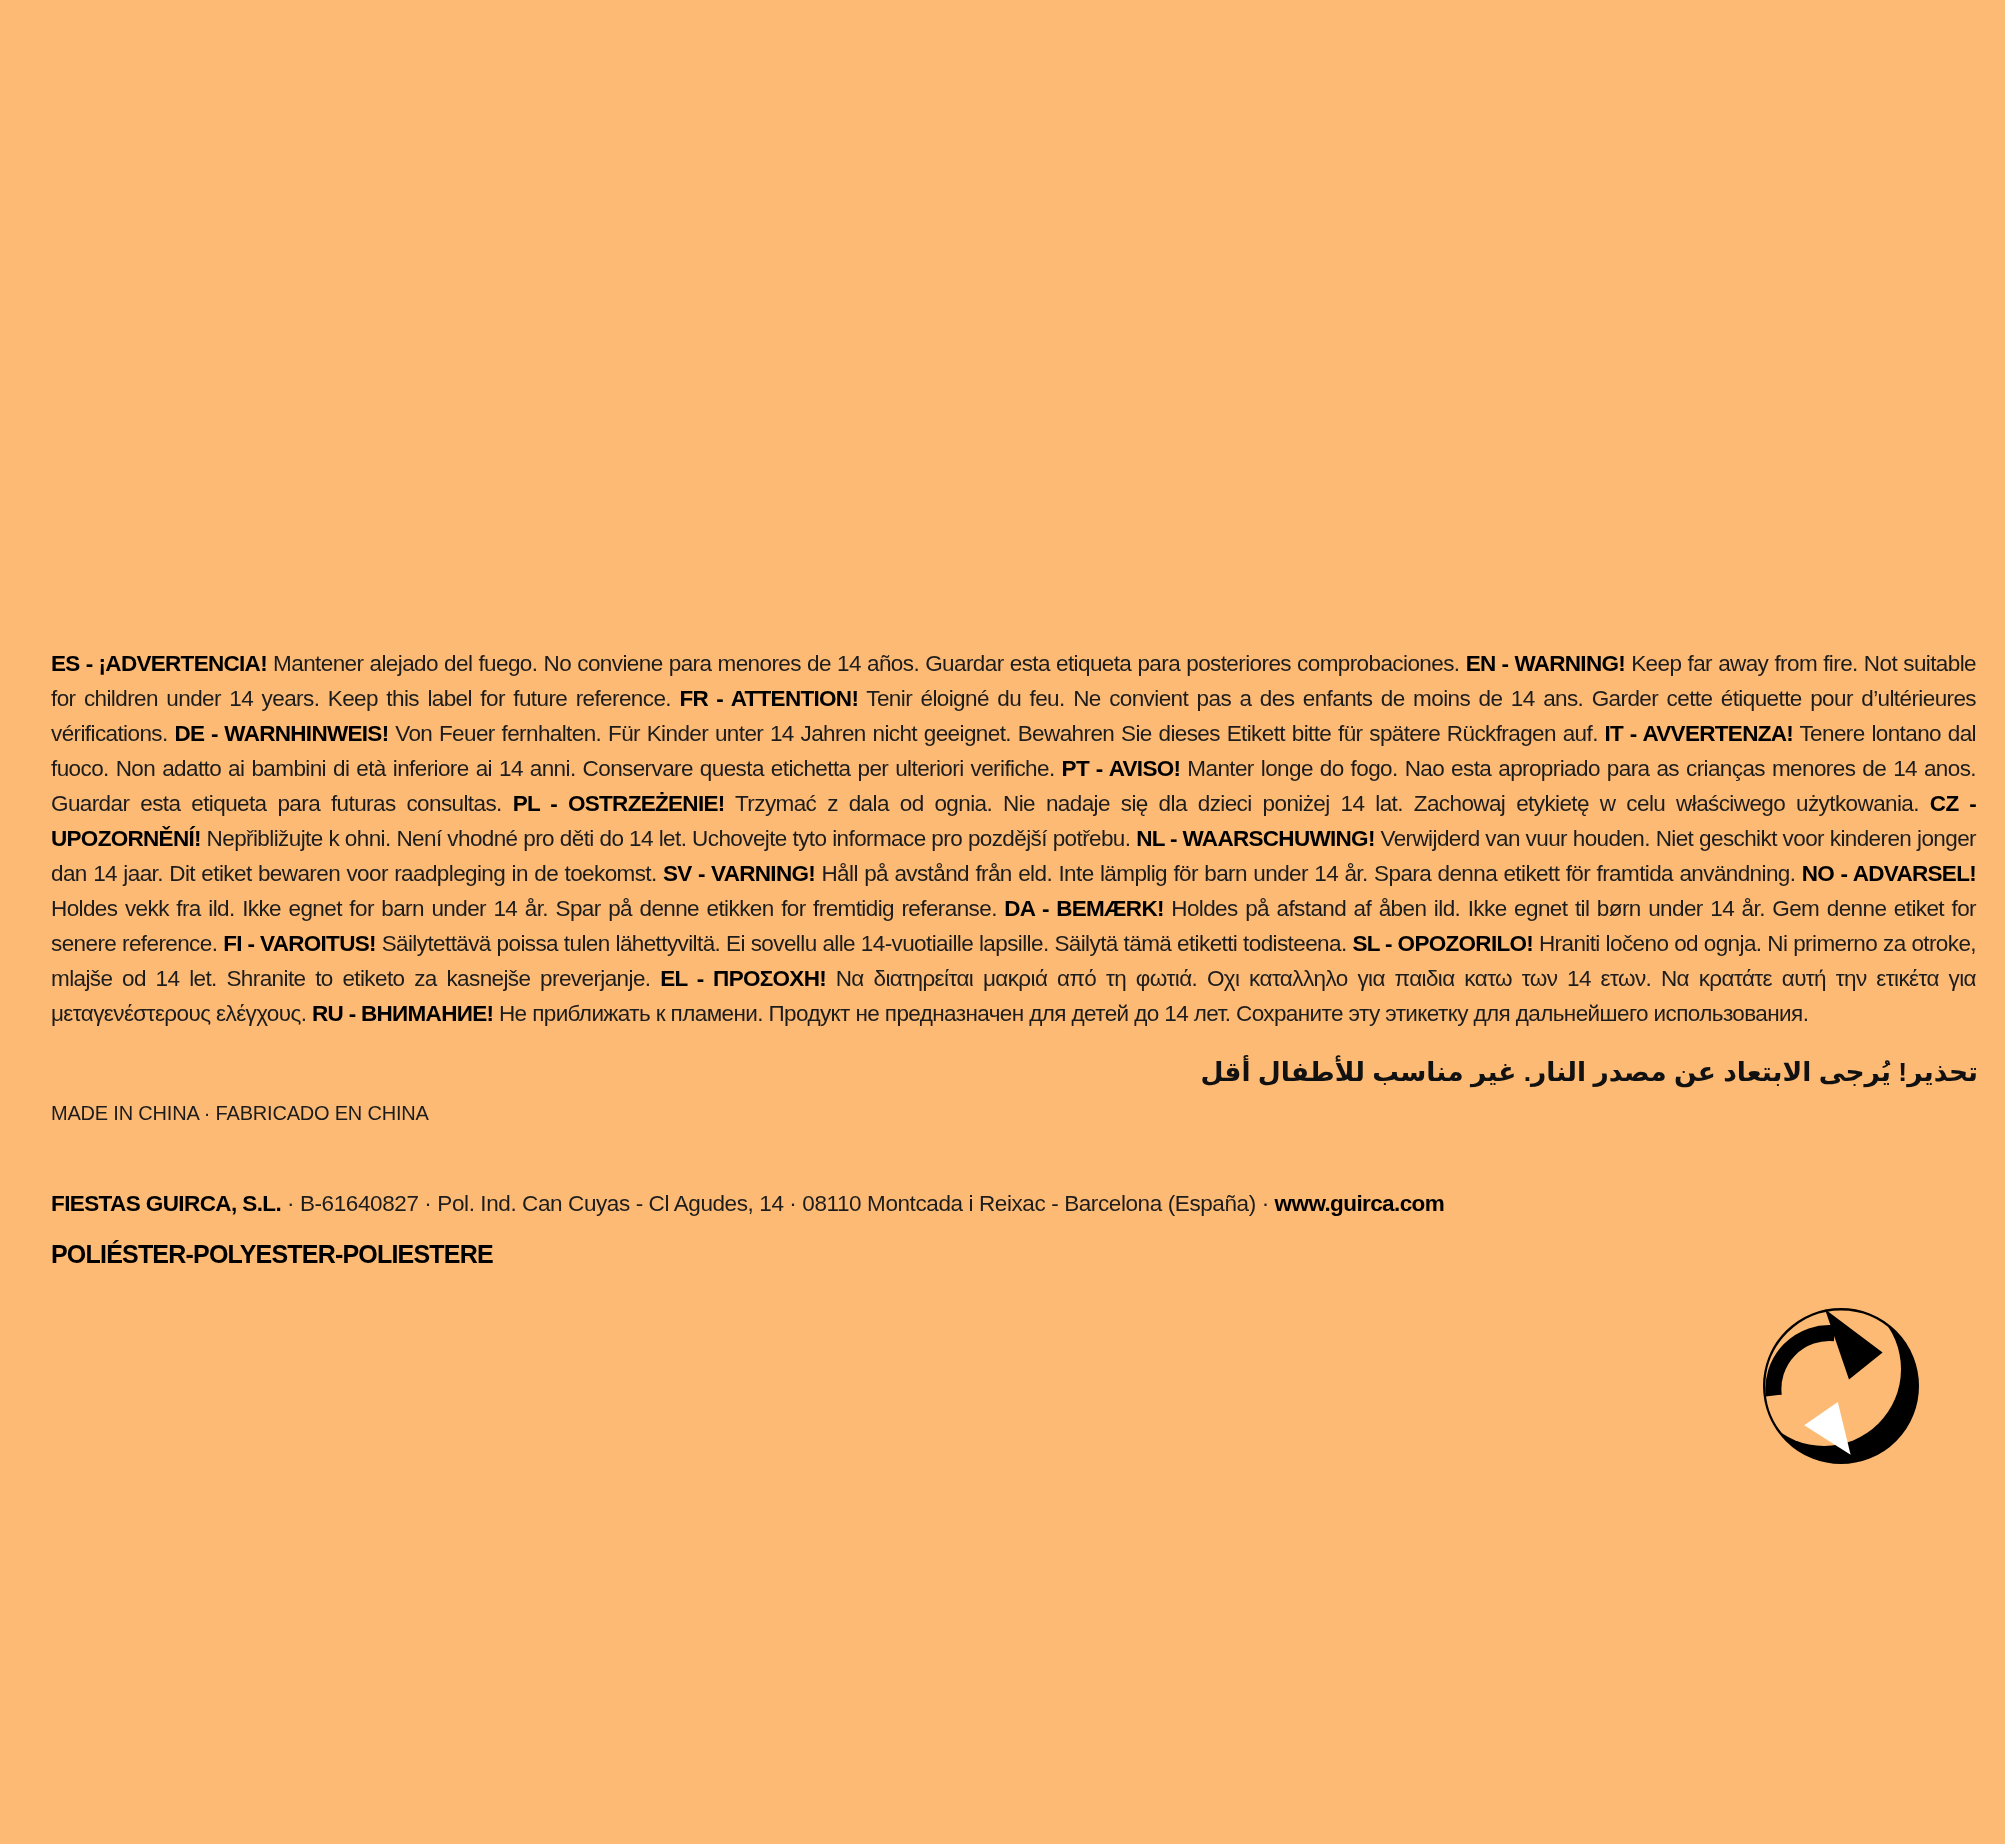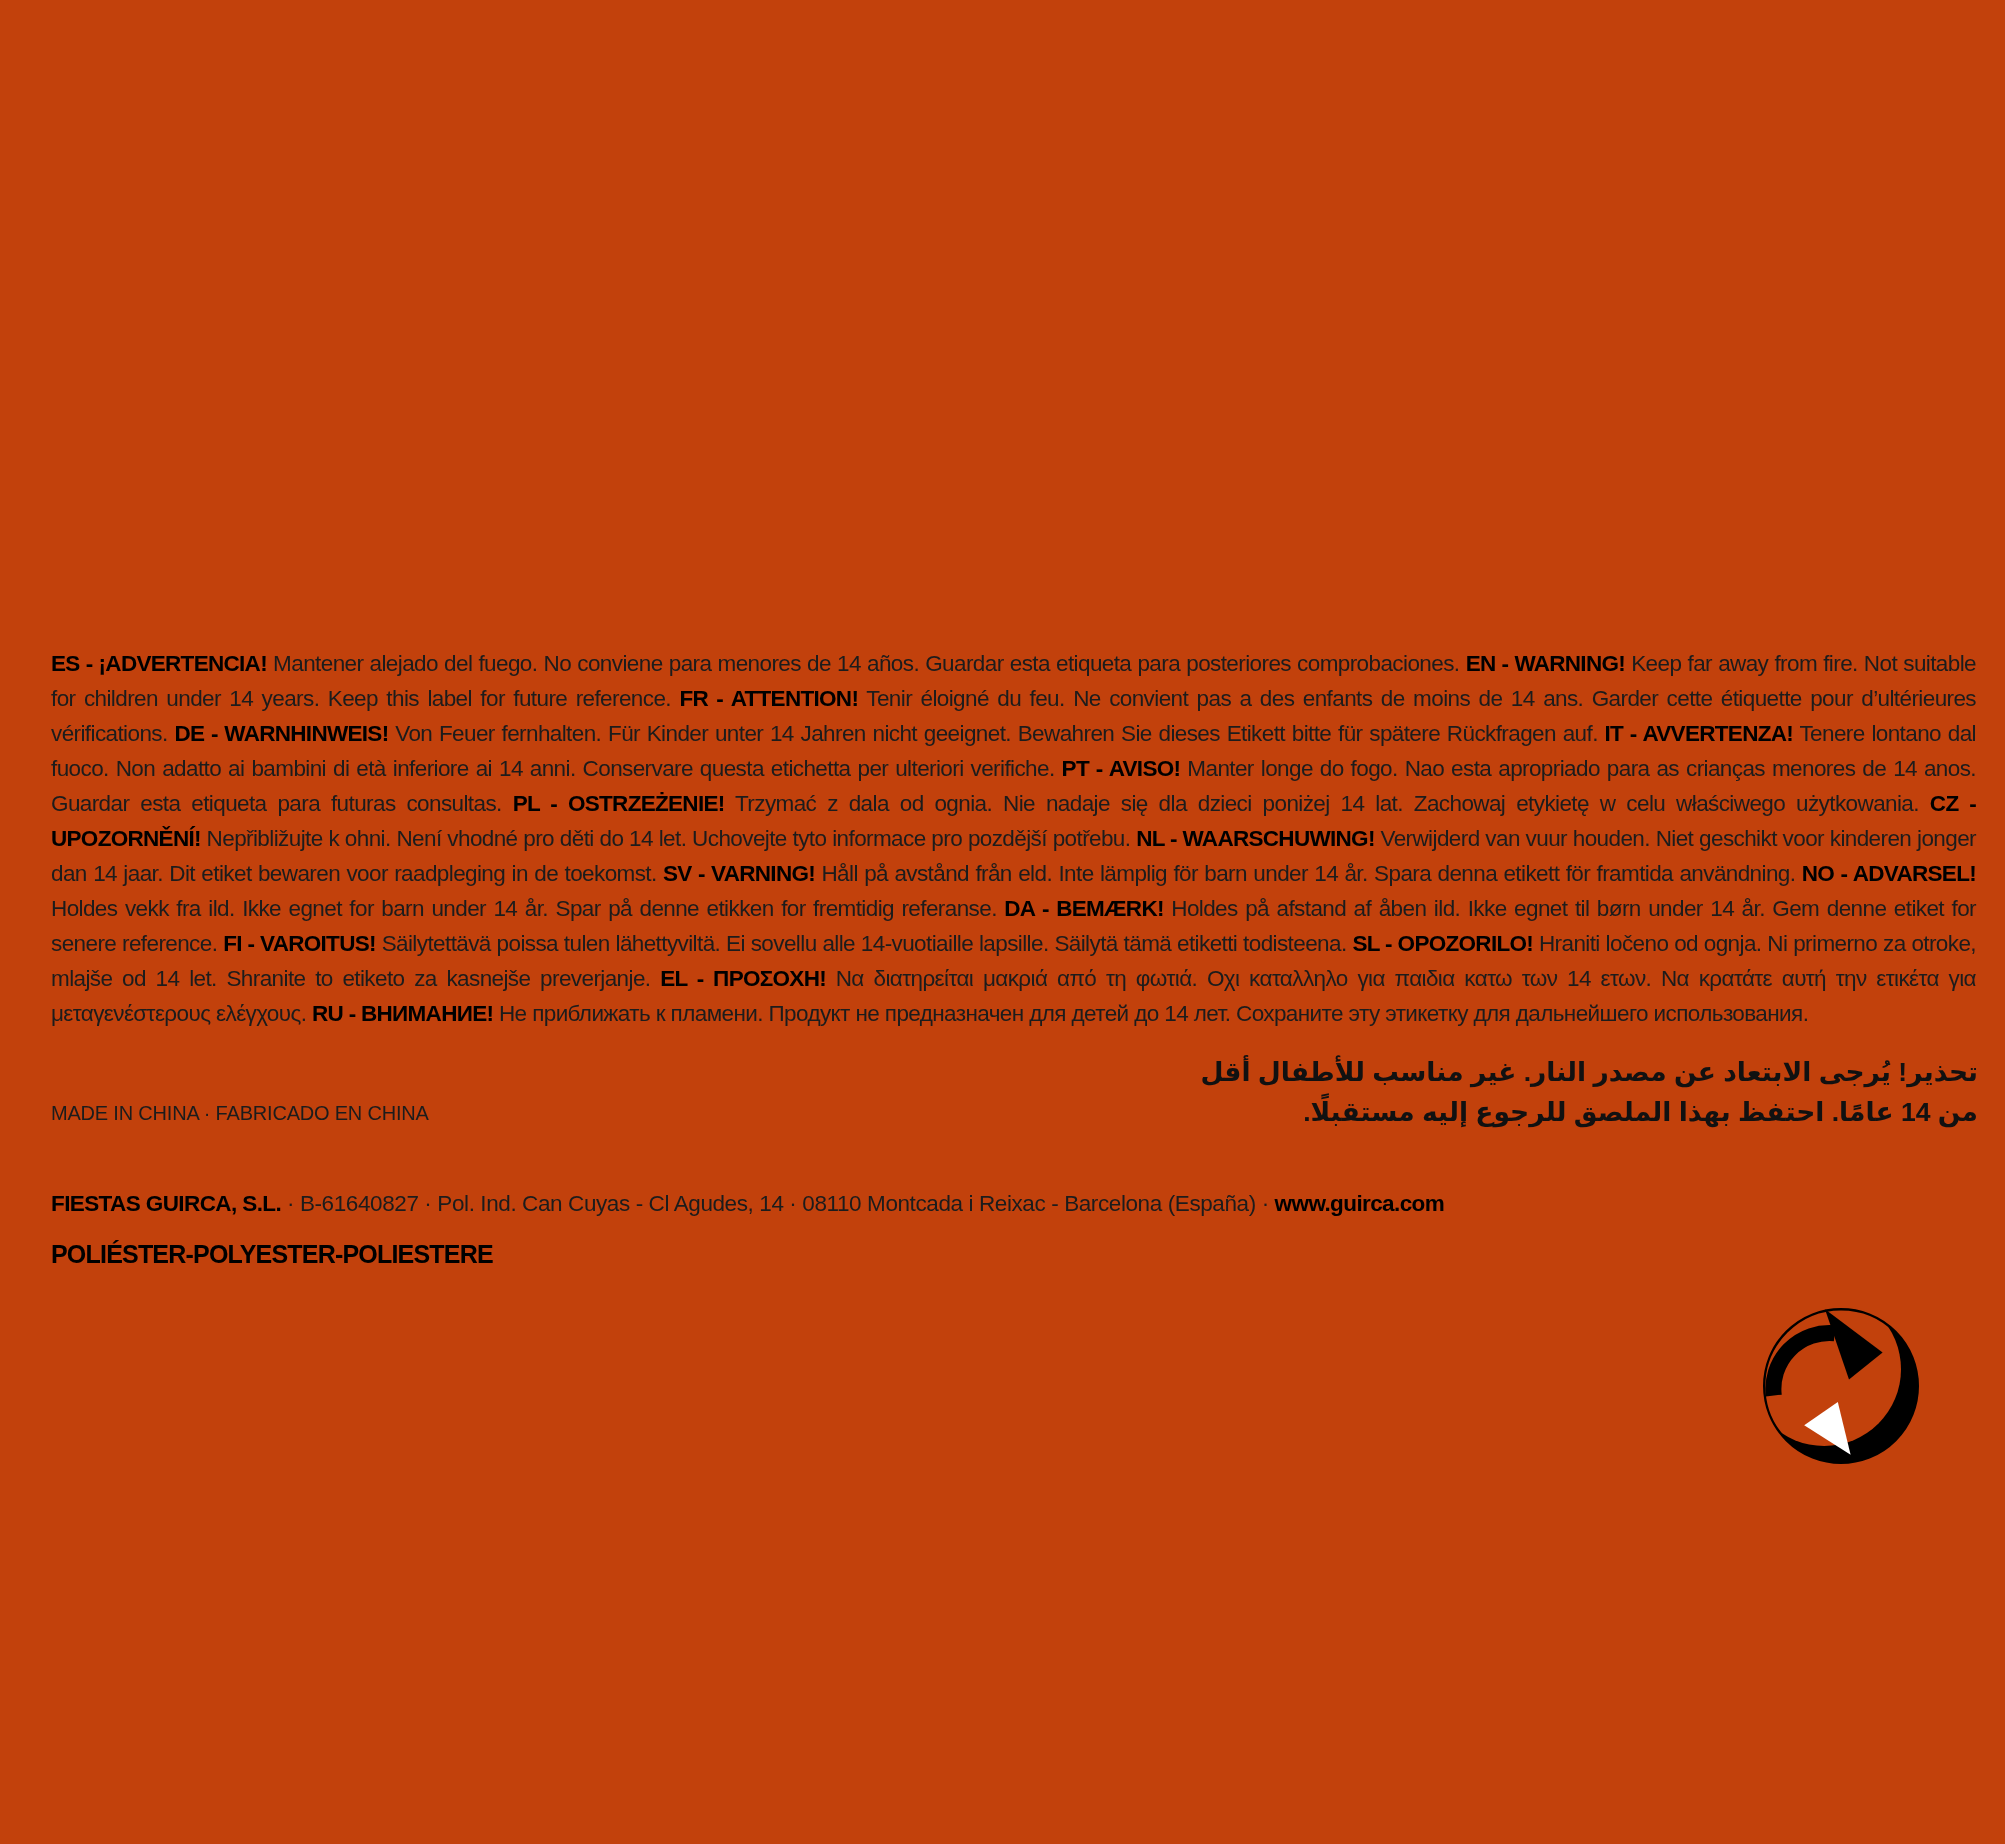--- a/index.html
+++ b/index.html
@@ -4,21 +4,21 @@
 <style>
   html, body {
     margin: 0;
     padding: 0;
     background: #ffffff;
   }
   .sheet {
     position: relative;
     width: 2005px;
     height: 1845px;
-    background: #c2410c;
+    background: #fdba74;
     overflow: hidden;
     font-family: "Liberation Sans", "DejaVu Sans", sans-serif;
     color: #000000;
   }
   .warning-text {
     position: absolute;
     left: 51px;
     top: 646px;
     width: 1925px;
     margin: 0;
@@ -88,21 +88,20 @@
 </style>
 </head>
 <body>
 
 <div class="sheet">
 
   <p class="warning-text"><b>ES - ¡ADVERTENCIA!</b><span> Mantener alejado del fuego. No conviene para menores de 14 años. Guardar esta etiqueta para posteriores comprobaciones. </span><b>EN - WARNING!</b><span> Keep far away from fire. Not suitable for children under 14 years. Keep this label for future reference. </span><b>FR - ATTENTION!</b><span> Tenir éloigné du feu. Ne convient pas a des enfants de moins de 14 ans. Garder cette étiquette pour d’ultérieures vérifications. </span><b>DE - WARNHINWEIS!</b><span> Von Feuer fernhalten. Für Kinder unter 14 Jahren nicht geeignet. Bewahren Sie dieses Etikett bitte für spätere Rückfragen auf. </span><b>IT - AVVERTENZA!</b><span> Tenere lontano dal fuoco. Non adatto ai bambini di età inferiore ai 14 anni. Conservare questa etichetta per ulteriori verifiche. </span><b>PT - AVISO!</b><span> Manter longe do fogo. Nao esta apropriado para as crianças menores de 14 anos. Guardar esta etiqueta para futuras consultas. </span><b>PL - OSTRZEŻENIE!</b><span> Trzymać z dala od ognia. Nie nadaje się dla dzieci poniżej 14 lat. Zachowaj etykietę w celu właściwego użytkowania. </span><b>CZ - UPOZORNĚNÍ!</b><span> Nepřibližujte k ohni. Není vhodné pro děti do 14 let. Uchovejte tyto informace pro pozdější potřebu. </span><b>NL - WAARSCHUWING!</b><span> Verwijderd van vuur houden. Niet geschikt voor kinderen jonger dan 14 jaar. Dit etiket bewaren voor raadpleging in de toekomst. </span><b>SV - VARNING!</b><span> Håll på avstånd från eld. Inte lämplig för barn under 14 år. Spara denna etikett för framtida användning. </span><b>NO - ADVARSEL!</b><span> Holdes vekk fra ild. Ikke egnet for barn under 14 år. Spar på denne etikken for fremtidig referanse. </span><b>DA - BEMÆRK!</b><span> Holdes på afstand af åben ild. Ikke egnet til børn under 14 år. Gem denne etiket for senere reference. </span><b>FI - VAROITUS!</b><span> Säilytettävä poissa tulen lähettyviltä. Ei sovellu alle 14-vuotiaille lapsille. Säilytä tämä etiketti todisteena. </span><b>SL - OPOZORILO!</b><span> Hraniti ločeno od ognja. Ni primerno za otroke, mlajše od 14 let. Shranite to etiketo za kasnejše preverjanje. </span><b>EL - ΠΡΟΣΟΧΗ!</b><span> Να διατηρείται μακριά από τη φωτιά. Οχι καταλληλο για παιδια κατω των 14 ετων. Να κρατάτε αυτή την ετικέτα για μεταγενέστερους ελέγχους. </span><b>RU - ВНИМАНИЕ!</b><span> Не приближать к пламени. Продукт не предназначен для детей до 14 лет. Сохраните эту этикетку для дальнейшего использования.</span></p>
 
   <div class="arabic-block" dir="rtl">
     <div>تحذير! يُرجى الابتعاد عن مصدر النار. غير مناسب للأطفال أقل</div>
-    <div>من 14 عامًا. احتفظ بهذا الملصق للرجوع إليه مستقبلًا.</div>
   </div>
 
   <div class="made-in">MADE IN CHINA · FABRICADO EN CHINA</div>
 
   <div class="company-line"><b>FIESTAS GUIRCA, S.L.</b><span>  · B-61640827 · Pol. Ind. Can Cuyas - Cl Agudes, 14 · 08110 Montcada i Reixac - Barcelona (España) · </span><b>www.guirca.com</b></div>
 
   <div class="material-line">POLIÉSTER-POLYESTER-POLIESTERE</div>
 
   <div class="green-dot">
     <svg viewBox="0 0 200 200" aria-hidden="true">

